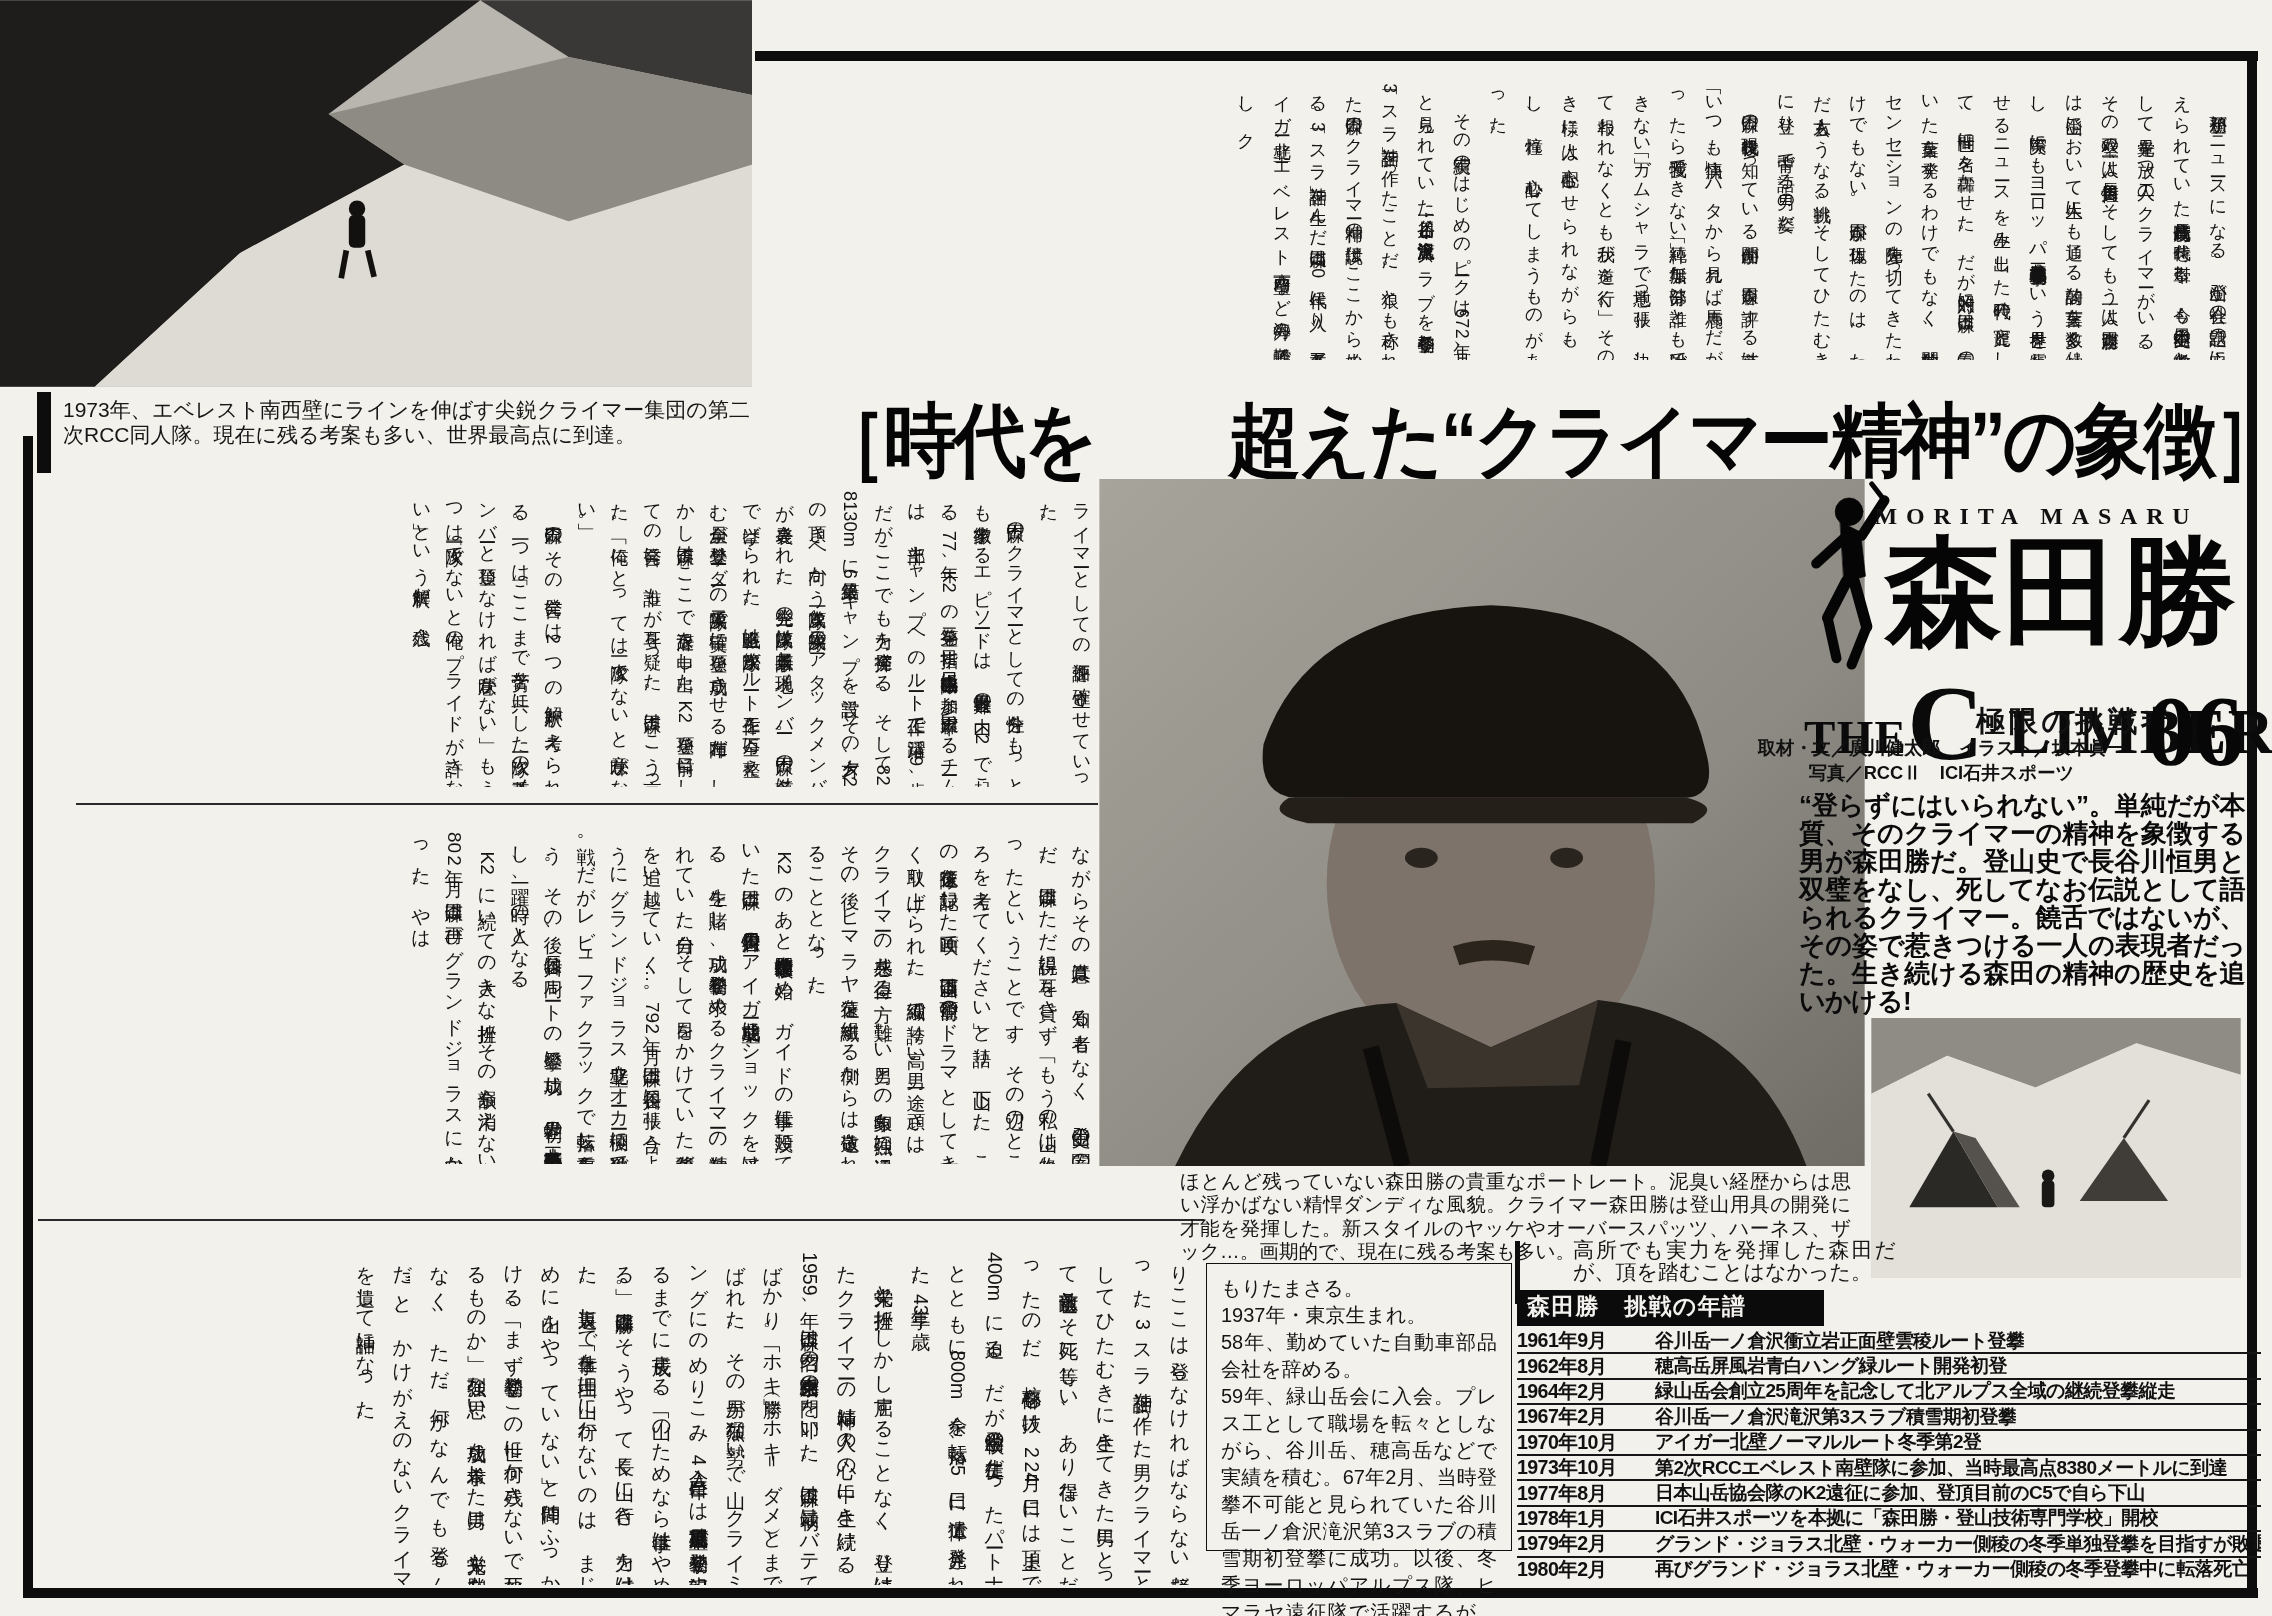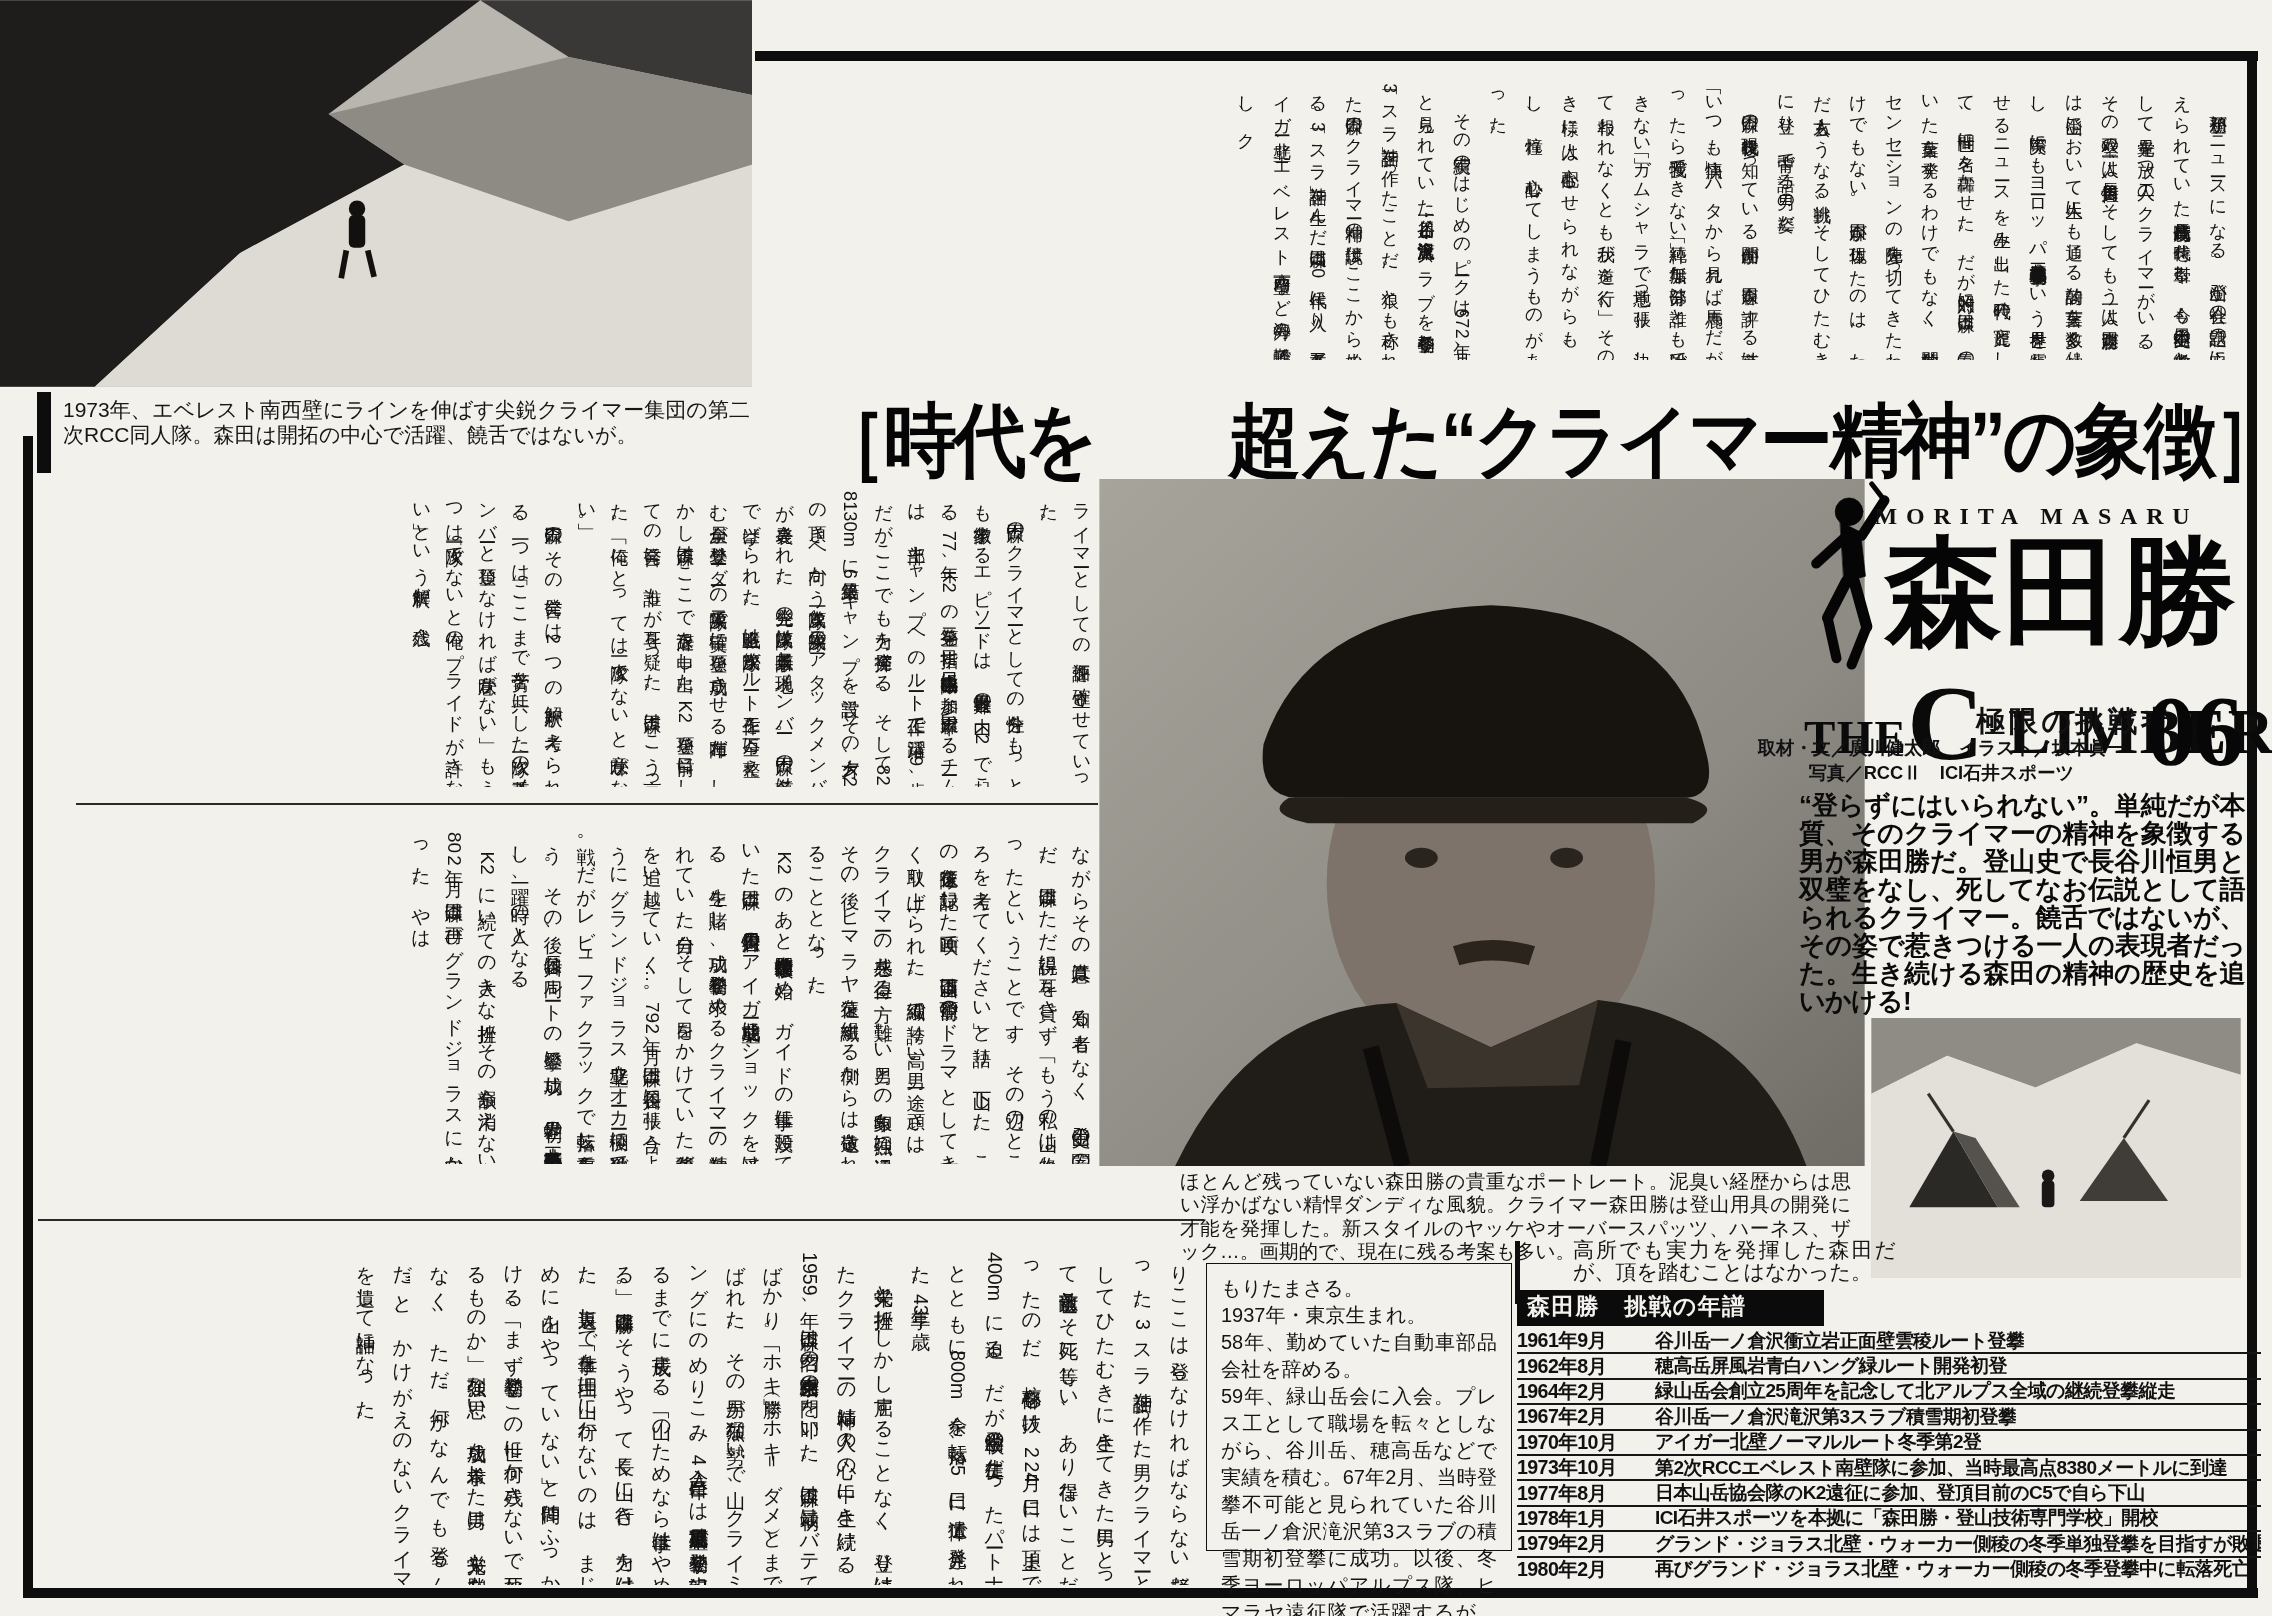--- a/index.html
+++ b/index.html
@@ -81,21 +81,21 @@
       <polygon points="760,0 1190,0 1190,150 900,90" fill="#3a3836"></polygon>
       <polygon points="150,612 380,400 640,260 900,350 1190,260 1190,612" fill="#dddbd3"></polygon>
       <polygon points="640,260 900,350 1190,260 1190,150 900,90 520,180" fill="#8e8b84"></polygon>
       <circle cx="565" cy="330" r="13" fill="#12110f"></circle>
       <rect x="552" y="340" width="26" height="52" rx="8" fill="#12110f"></rect>
       <line x1="548" y1="396" x2="540" y2="440" stroke="#12110f" stroke-width="9"></line>
       <line x1="582" y1="396" x2="592" y2="438" stroke="#12110f" stroke-width="9"></line>
     </svg>
   </div>
   <div class="rule" style="left:37px;top:392px;width:14px;height:81px;"></div>
-  <div class="abs caption" id="summit-caption">1973年、エベレスト南西壁にラインを伸ばす尖鋭クライマー集団の第二次RCC同人隊。森田は開拓の中心で活躍、饒舌ではないが。</div>
+  <div class="abs caption" id="summit-caption">1973年、エベレスト南西壁にラインを伸ばす尖鋭クライマー集団の第二次RCC同人隊。現在に残る考案も多い、世界最高点に到達。</div>
 
   <div class="vband" id="band-top">　初登頂がニュースになる。登山が社会の話題の中心に据えられていた高度成長時代、時代を牽引し、今も日本登山史の象徴として光暈を放つ二人のクライマーがいる。その双璧の一人は長谷川恒男、そしてもう一人は森田勝だ。長谷川は登山において人生にも通じる詩的な言葉を数多く繰り出し、実際にもヨーロッパ三大北壁冬季単独初登攀という世界を震わせるニュースを生み出した時代の寵児として、世間に名を轟かせた。だが対照的に森田は、気の利いた言葉を発するわけでもなく、世間的なセンセーションの先陣を切ってきたわけでもない。森田が体現したのは、ただ玄人もうなる挑戦、そしてひたむきに登り、背中で語る男の姿だ。
 　森田の現役時代を知っている山仲間が、森田を評する言葉は「いつも痛快」、「ハタから見れば馬鹿、だが一度思ったら我慢できない」「純粋、無垢な部分は誰とも対比できない」「ガムシャラで意地っ張り、決して報われなくとも我が道を行く」。その生き様に人は心配させられながらも、愛し、憧れ、心酔してしまうものがあった。
 　その実績のはじめのピークは67年2月、当時登攀不可能と見られていた谷川岳・一ノ倉沢・滝沢第3スラブを冬季初登し、「3スラ神話」を作ったことだ。狼とも称された森田のクライマー精神の伝説はここから始まる。「3スラ神話」を生んだ森田は70年代に入り、冬季アイガー北壁、エベレスト南西壁など海外の難峰で活躍し、ク</div>
 
   <div class="abs" id="headline">
     <span>［時代を</span>
     <span class="gap"></span>
     <span>超えた“クライマー精神”の象徴］</span>
   </div>

